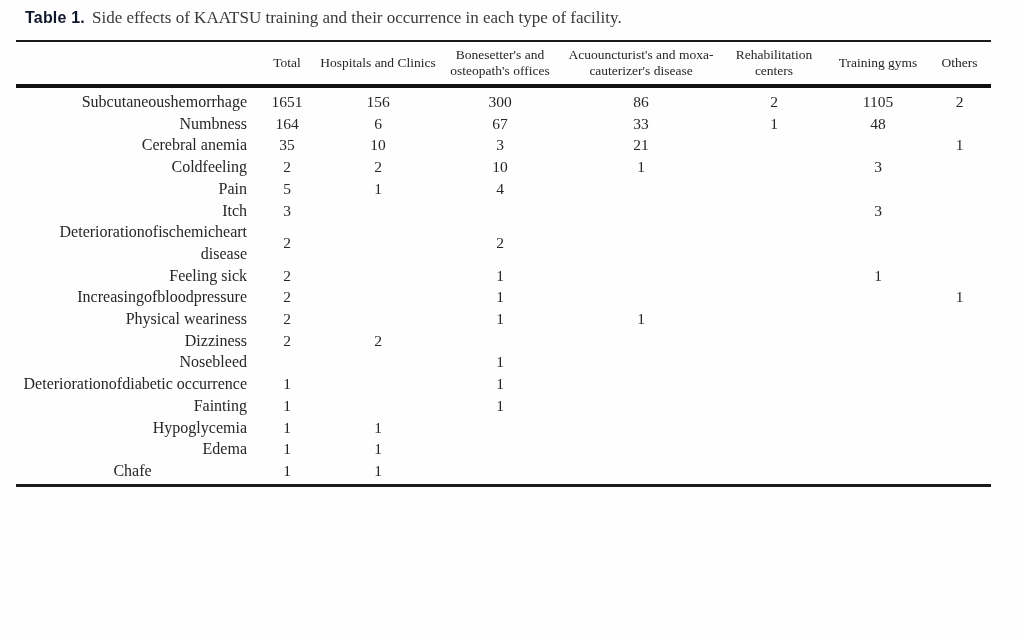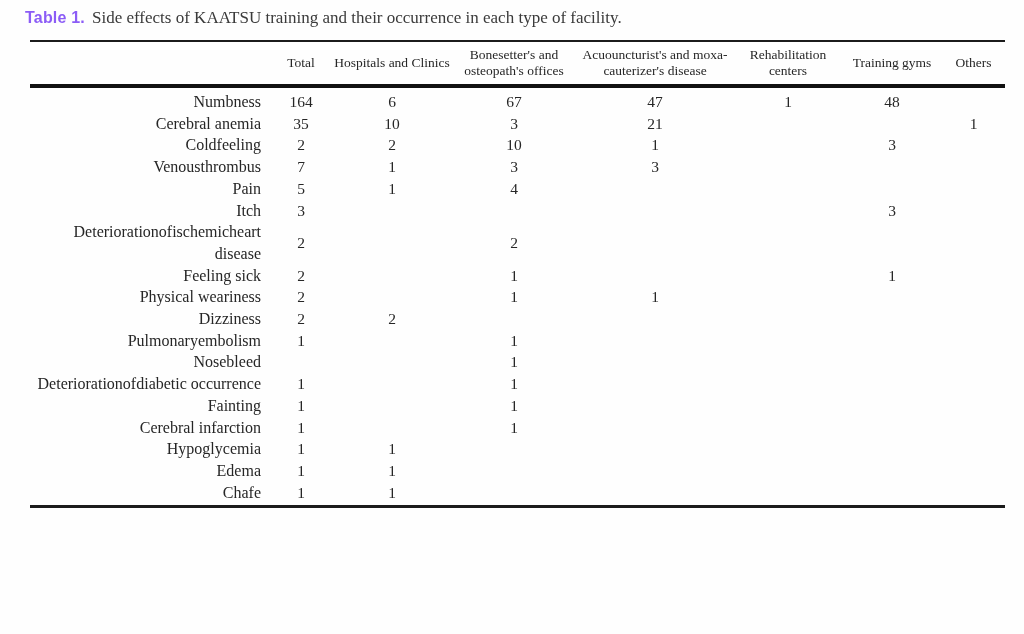--- a/index.html
+++ b/index.html
@@ -25,27 +25,27 @@
     margin: 0;
     font-size: 17px;
     line-height: 22px;
     color: #3a3a3a;
     white-space: nowrap;
   }
   .caption-label {
     font-family: "Liberation Sans", sans-serif;
     font-weight: bold;
     font-size: 16px;
-    color: #8b5cf6;
+    color: #0f172a;
     margin-right: 7px;
     letter-spacing: 0.2px;
   }
   table.se-table {
     position: absolute;
-    left: 30px;
+    left: 16px;
     top: 40px;
     width: 975px;
     border-collapse: collapse;
     table-layout: fixed;
     border-top: 2px solid #1b1b1b;
     border-bottom: 3px solid #1b1b1b;
   }
   thead tr {
     border-bottom: 4px solid #111111;
   }
@@ -65,21 +65,21 @@
     text-align: center;
     vertical-align: middle;
     color: #262626;
   }
   td.rowlabel {
     text-align: right;
     padding-right: 9px;
     font-size: 16px;
   }
   tbody tr:first-child td { padding-top: 3px; }
-  tbody tr:last-child td { padding-bottom: 2px; }
+  tbody tr:last-child td { padding-bottom: 2px; text-align: center; }
 </style>
 </head>
 <body>
 
 <div class="page">
 
   <p class="caption">
     <span class="caption-label">Table 1.</span><span class="caption-text">Side effects of KAATSU training and their occurrence in each type of facility.</span>
   </p>
 
@@ -101,25 +101,35 @@
         <th>Hospitals and Clinics</th>
         <th>Bonesetter's and osteopath's offices</th>
         <th>Acuouncturist's and moxa-cauterizer's disease</th>
         <th>Rehabilitation centers</th>
         <th>Training gyms</th>
         <th>Others</th>
       </tr>
     </thead>
     <tbody>
         <tr>
+          <td class="rowlabel">Subcutaneoushemorrhage</td>
+          <td>1651</td>
+          <td>156</td>
+          <td>300</td>
+          <td>86</td>
+          <td>2</td>
+          <td>1105</td>
+          <td>2</td>
+        </tr>
+        <tr>
           <td class="rowlabel">Numbness</td>
           <td>164</td>
           <td>6</td>
           <td>67</td>
-          <td>47</td>
+          <td>33</td>
           <td>1</td>
           <td>48</td>
           <td></td>
         </tr>
         <tr>
           <td class="rowlabel">Cerebral anemia</td>
           <td>35</td>
           <td>10</td>
           <td>3</td>
           <td>21</td>
@@ -131,30 +141,20 @@
           <td class="rowlabel">Coldfeeling</td>
           <td>2</td>
           <td>2</td>
           <td>10</td>
           <td>1</td>
           <td></td>
           <td>3</td>
           <td></td>
         </tr>
         <tr>
-          <td class="rowlabel">Venousthrombus</td>
-          <td>7</td>
-          <td>1</td>
-          <td>3</td>
-          <td>3</td>
-          <td></td>
-          <td></td>
-          <td></td>
-        </tr>
-        <tr>
           <td class="rowlabel">Pain</td>
           <td>5</td>
           <td>1</td>
           <td>4</td>
           <td></td>
           <td></td>
           <td></td>
           <td></td>
         </tr>
         <tr>
@@ -181,50 +181,50 @@
           <td class="rowlabel">Feeling sick</td>
           <td>2</td>
           <td></td>
           <td>1</td>
           <td></td>
           <td></td>
           <td>1</td>
           <td></td>
         </tr>
         <tr>
+          <td class="rowlabel">Increasingofbloodpressure</td>
+          <td>2</td>
+          <td></td>
+          <td>1</td>
+          <td></td>
+          <td></td>
+          <td></td>
+          <td>1</td>
+        </tr>
+        <tr>
           <td class="rowlabel">Physical weariness</td>
           <td>2</td>
           <td></td>
           <td>1</td>
           <td>1</td>
           <td></td>
           <td></td>
           <td></td>
         </tr>
         <tr>
           <td class="rowlabel">Dizziness</td>
           <td>2</td>
           <td>2</td>
           <td></td>
           <td></td>
           <td></td>
           <td></td>
           <td></td>
         </tr>
         <tr>
-          <td class="rowlabel">Pulmonaryembolism</td>
-          <td>1</td>
-          <td></td>
-          <td>1</td>
-          <td></td>
-          <td></td>
-          <td></td>
-          <td></td>
-        </tr>
-        <tr>
           <td class="rowlabel">Nosebleed</td>
           <td></td>
           <td></td>
           <td>1</td>
           <td></td>
           <td></td>
           <td></td>
           <td></td>
         </tr>
         <tr>
@@ -232,30 +232,20 @@
           <td>1</td>
           <td></td>
           <td>1</td>
           <td></td>
           <td></td>
           <td></td>
           <td></td>
         </tr>
         <tr>
           <td class="rowlabel">Fainting</td>
-          <td>1</td>
-          <td></td>
-          <td>1</td>
-          <td></td>
-          <td></td>
-          <td></td>
-          <td></td>
-        </tr>
-        <tr>
-          <td class="rowlabel">Cerebral infarction</td>
           <td>1</td>
           <td></td>
           <td>1</td>
           <td></td>
           <td></td>
           <td></td>
           <td></td>
         </tr>
         <tr>
           <td class="rowlabel">Hypoglycemia</td>

